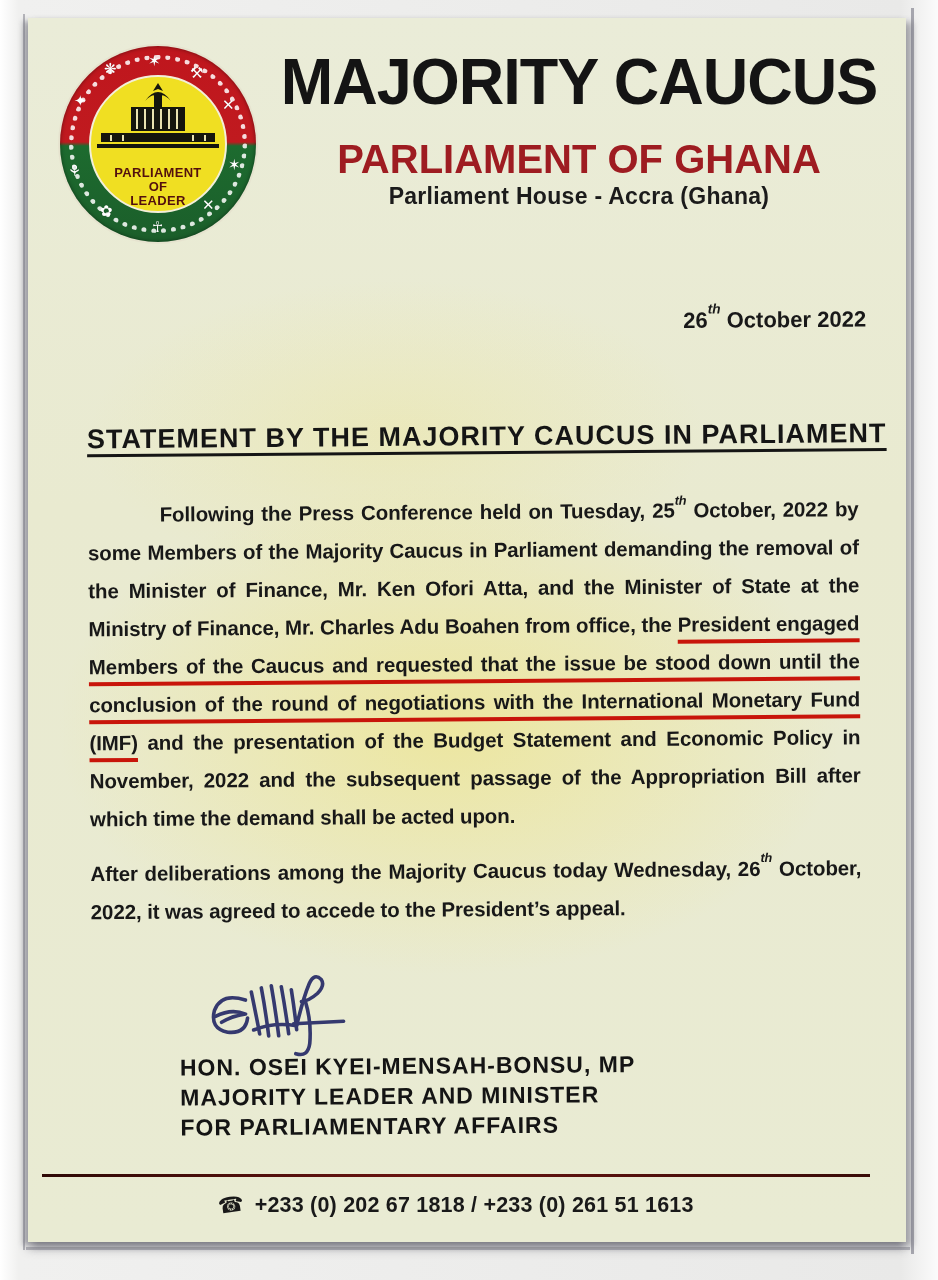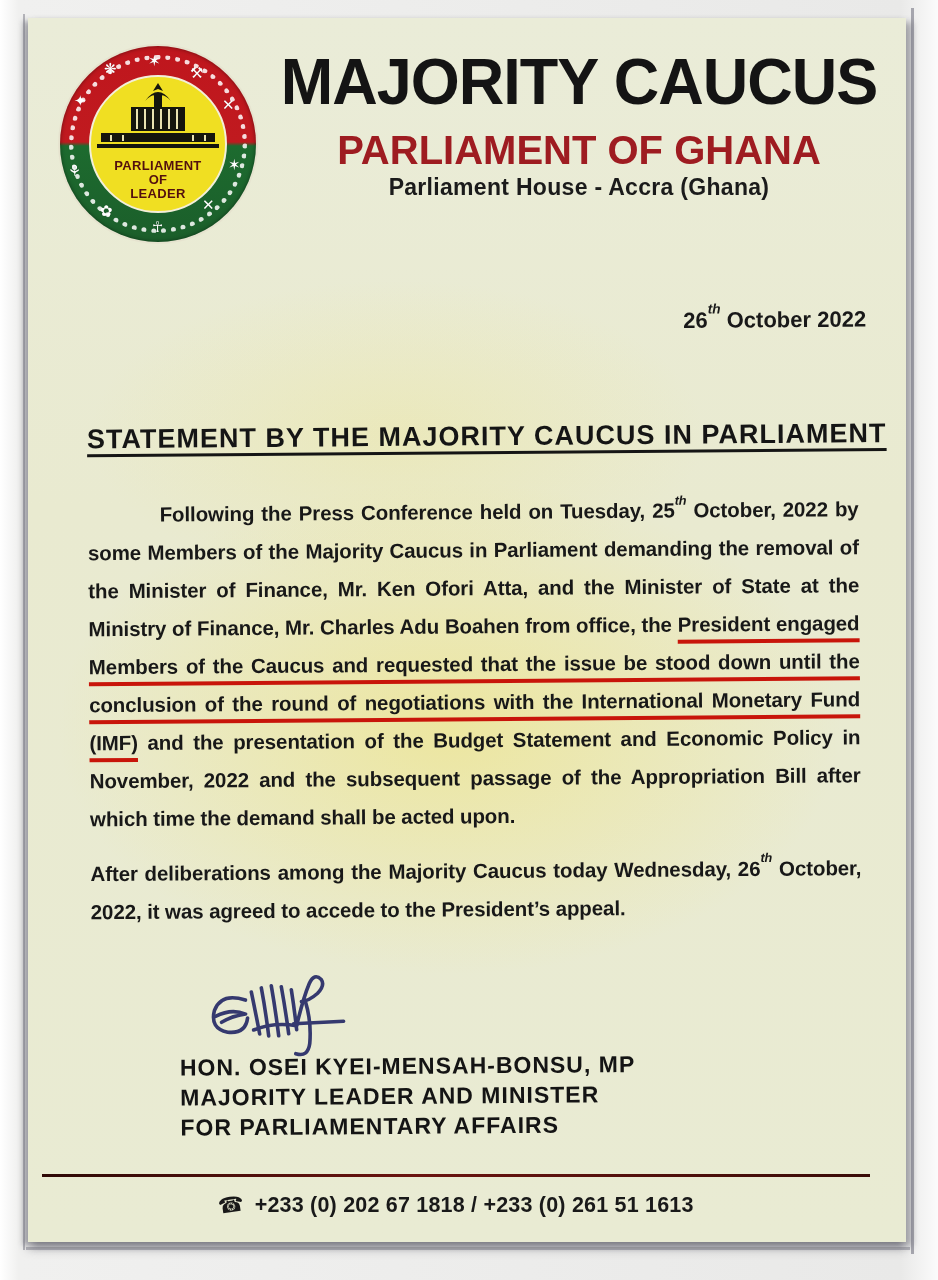--- a/index.html
+++ b/index.html
@@ -28,28 +28,28 @@
   .header { position:relative; height:242px; }
   .logo { position:absolute; left:32px; top:28px; width:196px; height:196px; }
   .ring { position:absolute; inset:0; border-radius:50%;
           background:linear-gradient(180deg,#bf161d 0%, #c01a1f 49%, #1d6b2f 51%, #1b5e2a 100%);
           box-shadow: 0 0 0 2px #e6e3cf, inset 0 0 4px rgba(0,0,0,.45); }
   .ring-dots { position:absolute; inset:9px; border-radius:50%; border:5px dotted rgba(255,255,255,.85); }
   .ring-glyph { position:absolute; color:#fff; font-size:15px; font-weight:bold; line-height:1;
                 font-family:"DejaVu Sans", sans-serif; text-shadow:0 0 1px rgba(0,0,0,.4); }
   .inner-circle { position:absolute; inset:29px; border-radius:50%;
                   background:#f0df22; border:2px solid #f3efd9;
-                  display:flex; flex-direction:column; align-items:center; overflow:hidden; }
+                  display:flex; flex-direction:column; align-items:center; overflow:hidden;gap:7px; }
   .crest { margin-top:4px; }
   .logo-text { text-align:center; font-weight:bold; color:#53100e; line-height:1.08; font-size:13px; letter-spacing:.3px; }
 
   .header-text { position:absolute; left:236px; top:28px; width:630px; text-align:center; }
   .org-title { font-size:63px; font-weight:bold; letter-spacing:-1px; color:#141414;
                transform:scaleY(1.02); white-space:nowrap; }
-  .org-sub   { font-size:40px; font-weight:bold; color:#9e1c21; letter-spacing:0; margin-top:10px; white-space:nowrap; }
+  .org-sub   { font-size:40px; font-weight:bold; color:#9e1c21; letter-spacing:0; margin-top:19px; white-space:nowrap; }
   .org-addr  { font-size:23px; font-weight:bold; color:#1b1b1b; margin-top:1px; letter-spacing:.3px; white-space:nowrap; }
 
   
   .content { position:relative; transform:rotate(-0.45deg); transform-origin:40% 0; }
   .date-row { text-align:right; padding-right:40px; margin-top:50px;
               font-size:22px; font-weight:bold; color:#191919; }
   sup { font-size:.62em; position:relative; top:-.45em; font-weight:bold;font-style:italic; }
 
   .heading { margin:86px 50px 0 58px; text-align:center;
              font-size:27px; font-weight:bold; letter-spacing:1px; color:#151515;

